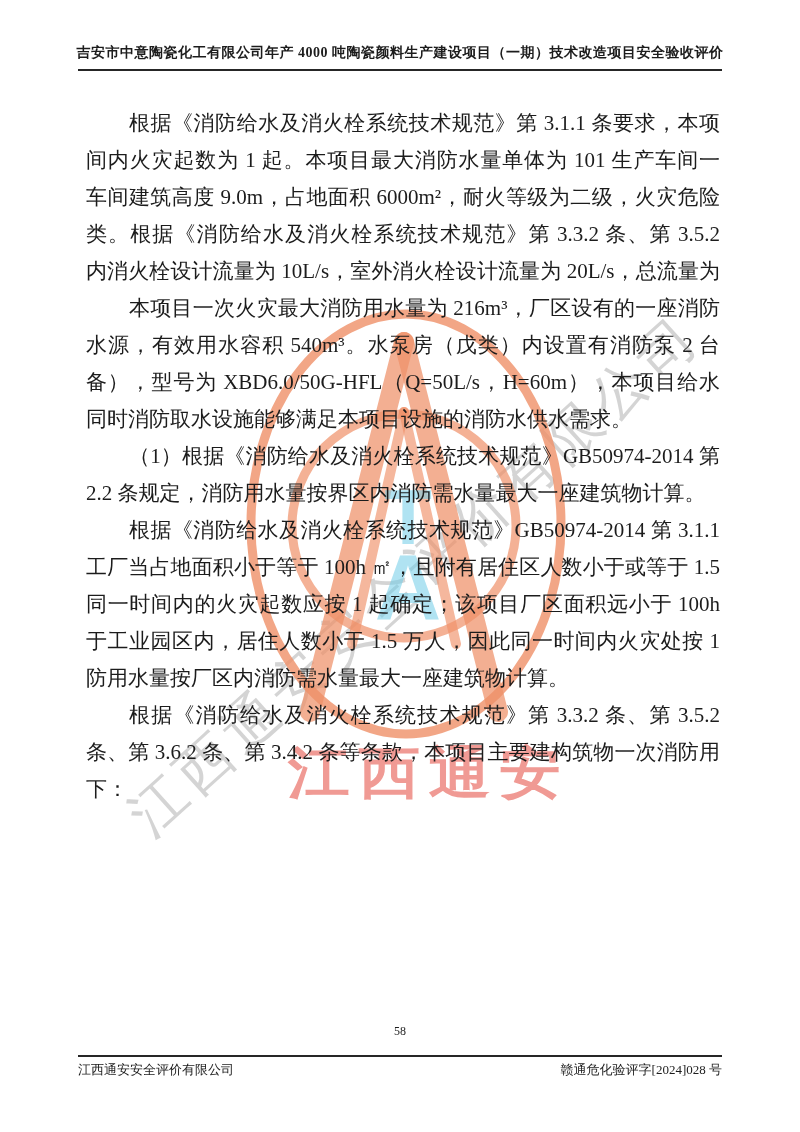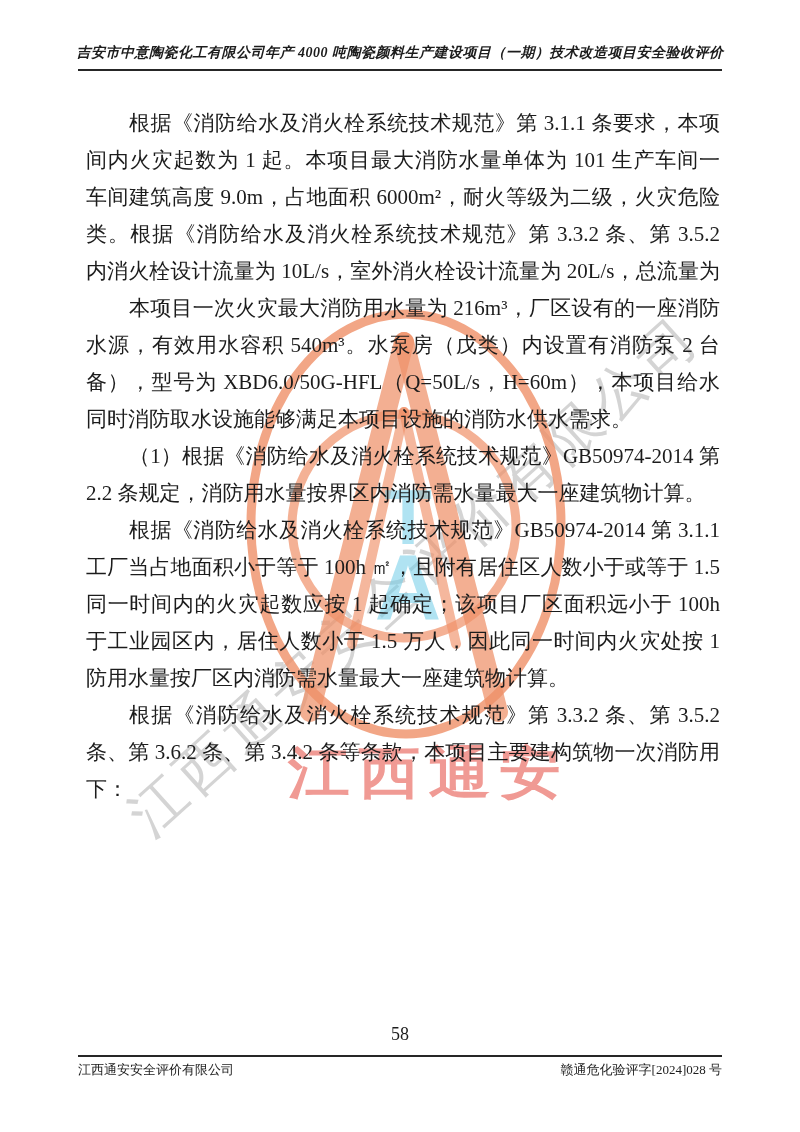--- a/index.html
+++ b/index.html
@@ -9,21 +9,21 @@
     font-family:"Liberation Serif","DejaVu Serif",serif;
     color:var(--ink,#1c1c1c);
     position:relative;overflow:hidden;
   }
   .page{position:absolute;inset:0;}
 
   
   .header-title{
     position:absolute;top:44px;left:40px;right:40px;
     text-align:center;font-size:14px;font-weight:700;
-    letter-spacing:.5px;white-space:nowrap;font-style:italic;
+    letter-spacing:.5px;white-space:nowrap;
   }
   .header-rule{
     position:absolute;top:69px;left:78px;width:644px;height:2px;
     background:var(--rule-dark,#262626);
   }
 
   
   .doc-body{
     position:absolute;top:105px;left:86px;width:634px;
     font-size:21px;z-index:3;
@@ -60,21 +60,21 @@
   .wm-red{
     position:absolute;left:288px;top:736px;
     font-size:56px;font-weight:700;letter-spacing:8px;white-space:nowrap;
     color:var(--wm-red,#e4473c);opacity:.55;
     transform:scaleX(1.1);transform-origin:left center;
   }
 
   
   .page-number{
     position:absolute;top:1024px;left:0;right:0;
-    text-align:center;font-size:18px;z-index:3;
+    text-align:center;font-size:12px;z-index:3;
   }
   .footer-rule{
     position:absolute;top:1055px;left:78px;width:644px;height:2px;
     background:var(--rule-dark,#262626);z-index:3;
   }
   .footer-row{
     position:absolute;top:1061px;left:78px;width:644px;
     display:flex;justify-content:space-between;align-items:flex-start;
     font-size:13px;z-index:3;
   }

